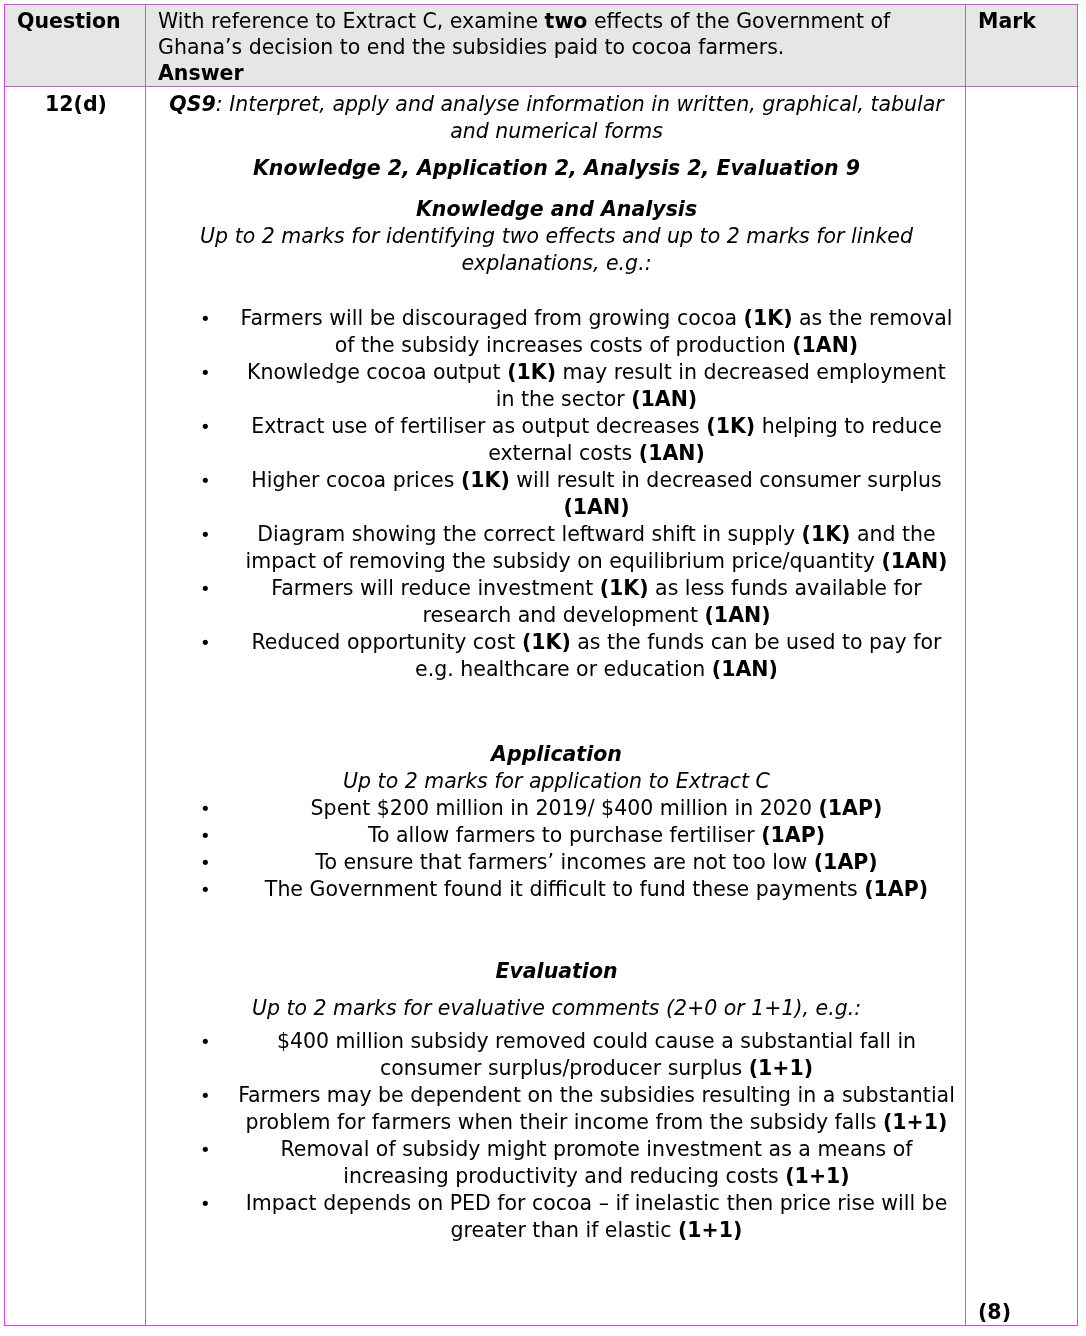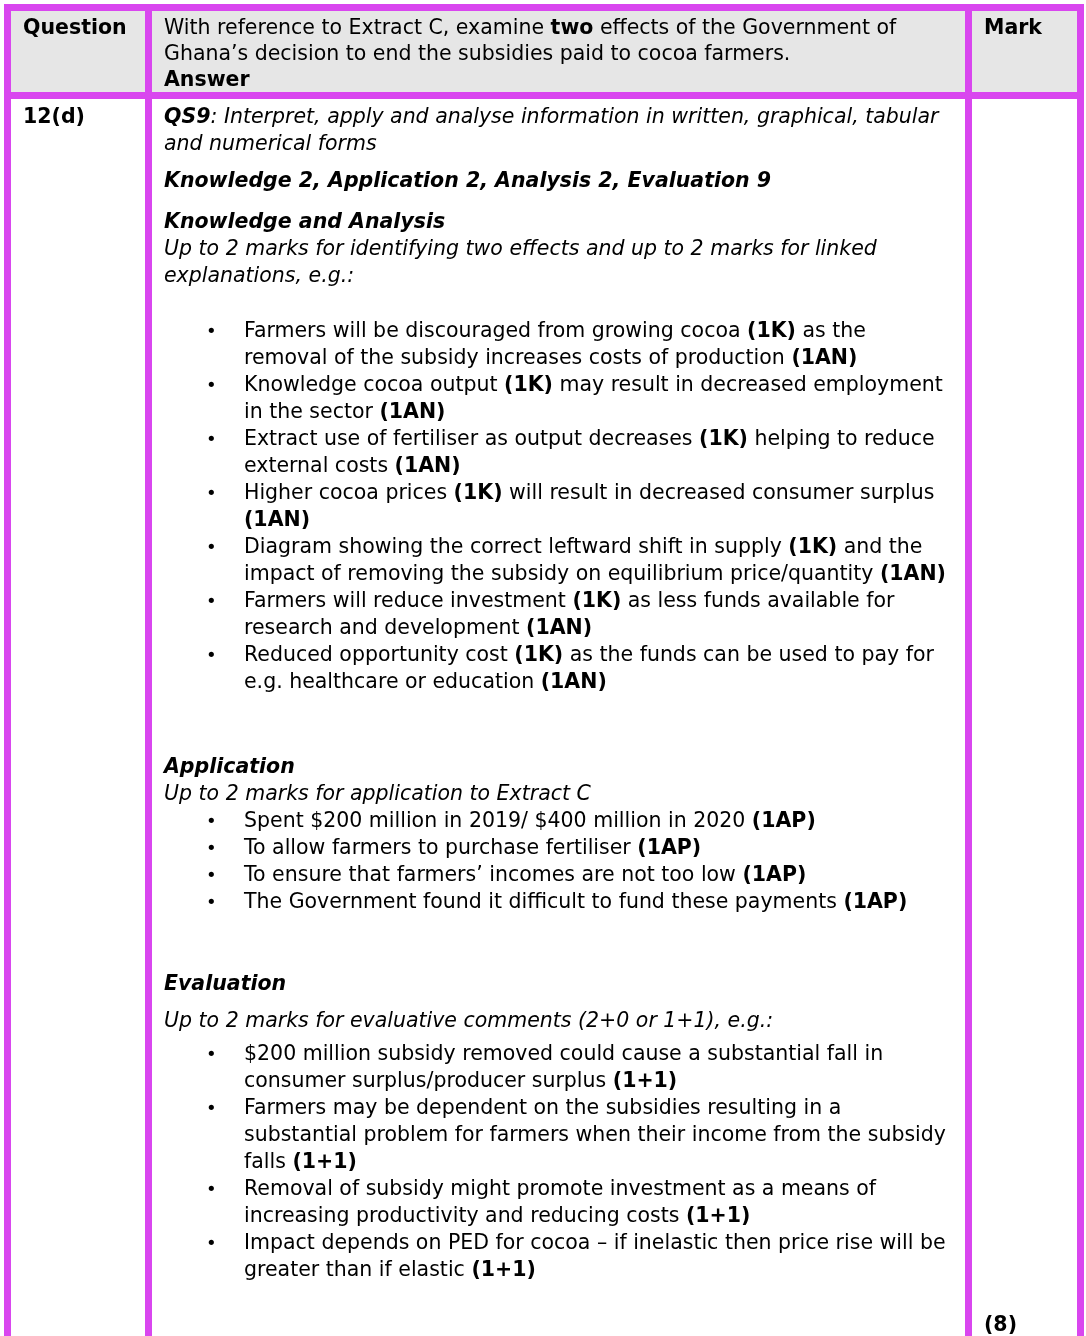--- a/index.html
+++ b/index.html
@@ -1,27 +1,27 @@
 <!DOCTYPE html>
 <html><head>
 <meta charset="utf-8">
 <style>
   html, body { margin: 0; padding: 0; background: #ffffff; }
   body { width: 1086px; height: 1336px; overflow: hidden; font-family: "DejaVu Sans", "Liberation Sans", sans-serif; color: #000; }
   table.ms { position: absolute; left: 4px; top: 4px; width: 1073px; border-collapse: collapse; table-layout: fixed; }
-  table.ms td { border: 7px solid #d946ef; vertical-align: top; padding: 0; }
+  table.ms td { border: 1px solid #d946ef; vertical-align: top; padding: 0; }
   col.c1 { width: 141px; }
   col.c2 { width: 820px; }
   col.c3 { width: 112px; }
   tr.hdr td { background: #e6e6e6; height: 81px; }
   .cellpad { padding: 3px 10px 0 12px; font-size: 20.5px; line-height: 26px; }
   .hdr-q { font-weight: bold; }
   .hdr-mark { font-weight: bold; padding-left: 12px; }
   b, .b { font-weight: bold; }
-  .body-row td { height: 1238px; }
+  .body-row td { height: 1238px; text-align: center; }
   .qnum { font-weight: bold; padding: 4px 10px 0 12px; font-size: 20.5px; line-height: 26px; }
   .content { padding: 4px 10px 0 12px; font-size: 20.5px; line-height: 27px; }
   .blk { margin: 0; font-style: italic; }
   .sp8 { height: 10px; }
   .sp12 { height: 14px; }
   .sp26 { height: 28px; }
   .sp58 { height: 58px; }
   .sp52 { height: 55px; }
   ul.bl { list-style: none; margin: 0; padding: 0 0 0 80px; }
   ul.bl li { position: relative; margin: 0; }
@@ -83,21 +83,21 @@
           <li><span class="dot">•</span><span>To ensure that farmers’ incomes are not too low </span><b>(1AP)</b></li>
           <li><span class="dot">•</span><span>The Government found it difficult to fund these payments </span><b>(1AP)</b></li>
         </ul>
         <div class="sp52"></div>
 
         <p class="blk b">Evaluation</p>
         <div class="sp8"></div>
         <p class="blk">Up to 2 marks for evaluative comments (2+0 or 1+1), e.g.:</p>
         <div style="height:6px"></div>
         <ul class="bl">
-          <li><span class="dot">•</span><span>$200 million subsidy removed could cause a substantial fall in consumer surplus/producer surplus </span><b>(1+1)</b></li>
+          <li><span class="dot">•</span><span>$400 million subsidy removed could cause a substantial fall in consumer surplus/producer surplus </span><b>(1+1)</b></li>
           <li><span class="dot">•</span><span>Farmers may be dependent on the subsidies resulting in a substantial problem for farmers when their income from the subsidy falls </span><b>(1+1)</b></li>
           <li><span class="dot">•</span><span>Removal of subsidy might promote investment as a means of increasing productivity and reducing costs </span><b>(1+1)</b></li>
           <li><span class="dot">•</span><span>Impact depends on PED for cocoa – if inelastic then price rise will be greater than if elastic </span><b>(1+1)</b></li>
         </ul>
       </div>
     </td>
     <td class="mark-col">
       <div class="final-mark">(8)</div>
     </td>
   </tr>

